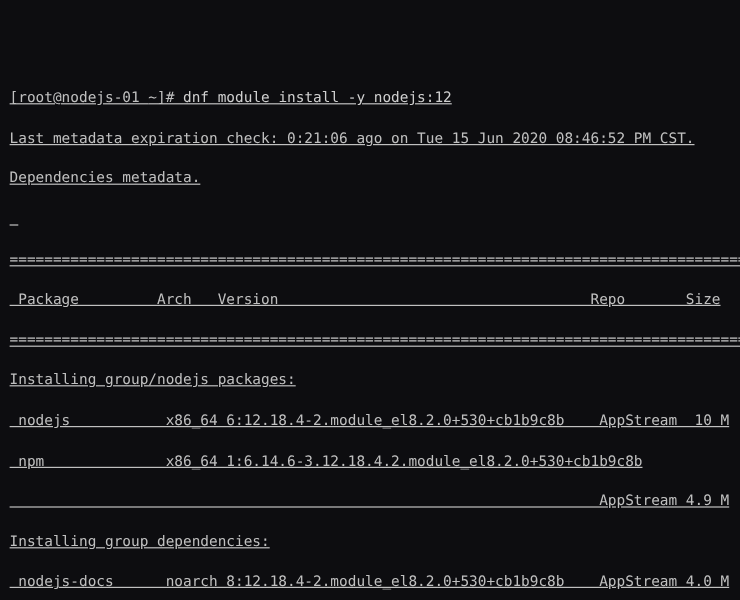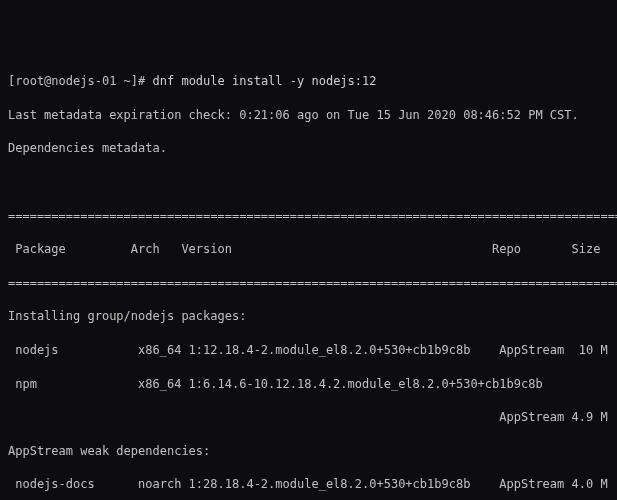--- a/index.html
+++ b/index.html
@@ -12,41 +12,41 @@
       line-height: 1.4;
       white-space: pre;
       width: 617px;
       height: 500px;
       box-sizing: border-box;
       overflow: hidden;
     }
     .prompt-user { color: #c0c0c0; }
     .prompt-tilde { color: #c0c0c0; }
     .cmd { color: #d0d0d0; }
-    .line { white-space: pre; }
+    .line { white-space: pre; text-decoration: underline; }
     .rule { color: #c0c0c0; letter-spacing: 0; }
   </style>
 </head>
 <body>
 
 
 
 <div class="line"><span class="prompt-user">[root@nodejs-01 </span><span class="prompt-tilde">~</span><span class="prompt-user">]# </span><span class="cmd">dnf module install -y nodejs:12</span></div>
 <div class="line">Last metadata expiration check: 0:21:06 ago on Tue 15 Jun 2020 08:46:52 PM CST.</div>
 <div class="line">Dependencies metadata.</div>
 <div class="line"> </div>
 <div class="line rule">=====================================================================================</div>
 <div class="line"> Package         Arch   Version                                    Repo       Size</div>
 <div class="line rule">=====================================================================================</div>
 <div class="line">Installing group/nodejs packages:</div>
-<div class="line"> nodejs           x86_64 1:12.18.4-2.module_el8.2.0+530+cb1b9c8b    AppStream  10 M</div>
-<div class="line"> npm              x86_64 1:6.14.6-10.12.18.4.2.module_el8.2.0+530+cb1b9c8b</div>
+<div class="line"> nodejs           x86_64 6:12.18.4-2.module_el8.2.0+530+cb1b9c8b    AppStream  10 M</div>
+<div class="line"> npm              x86_64 1:6.14.6-3.12.18.4.2.module_el8.2.0+530+cb1b9c8b</div>
 <div class="line">                                                                    AppStream 4.9 M</div>
-<div class="line">AppStream weak dependencies:</div>
-<div class="line"> nodejs-docs      noarch 1:28.18.4-2.module_el8.2.0+530+cb1b9c8b    AppStream 4.0 M</div>
+<div class="line">Installing group dependencies:</div>
+<div class="line"> nodejs-docs      noarch 8:12.18.4-2.module_el8.2.0+530+cb1b9c8b    AppStream 4.0 M</div>
 
 
 
 
 
 
 
 
 
 

